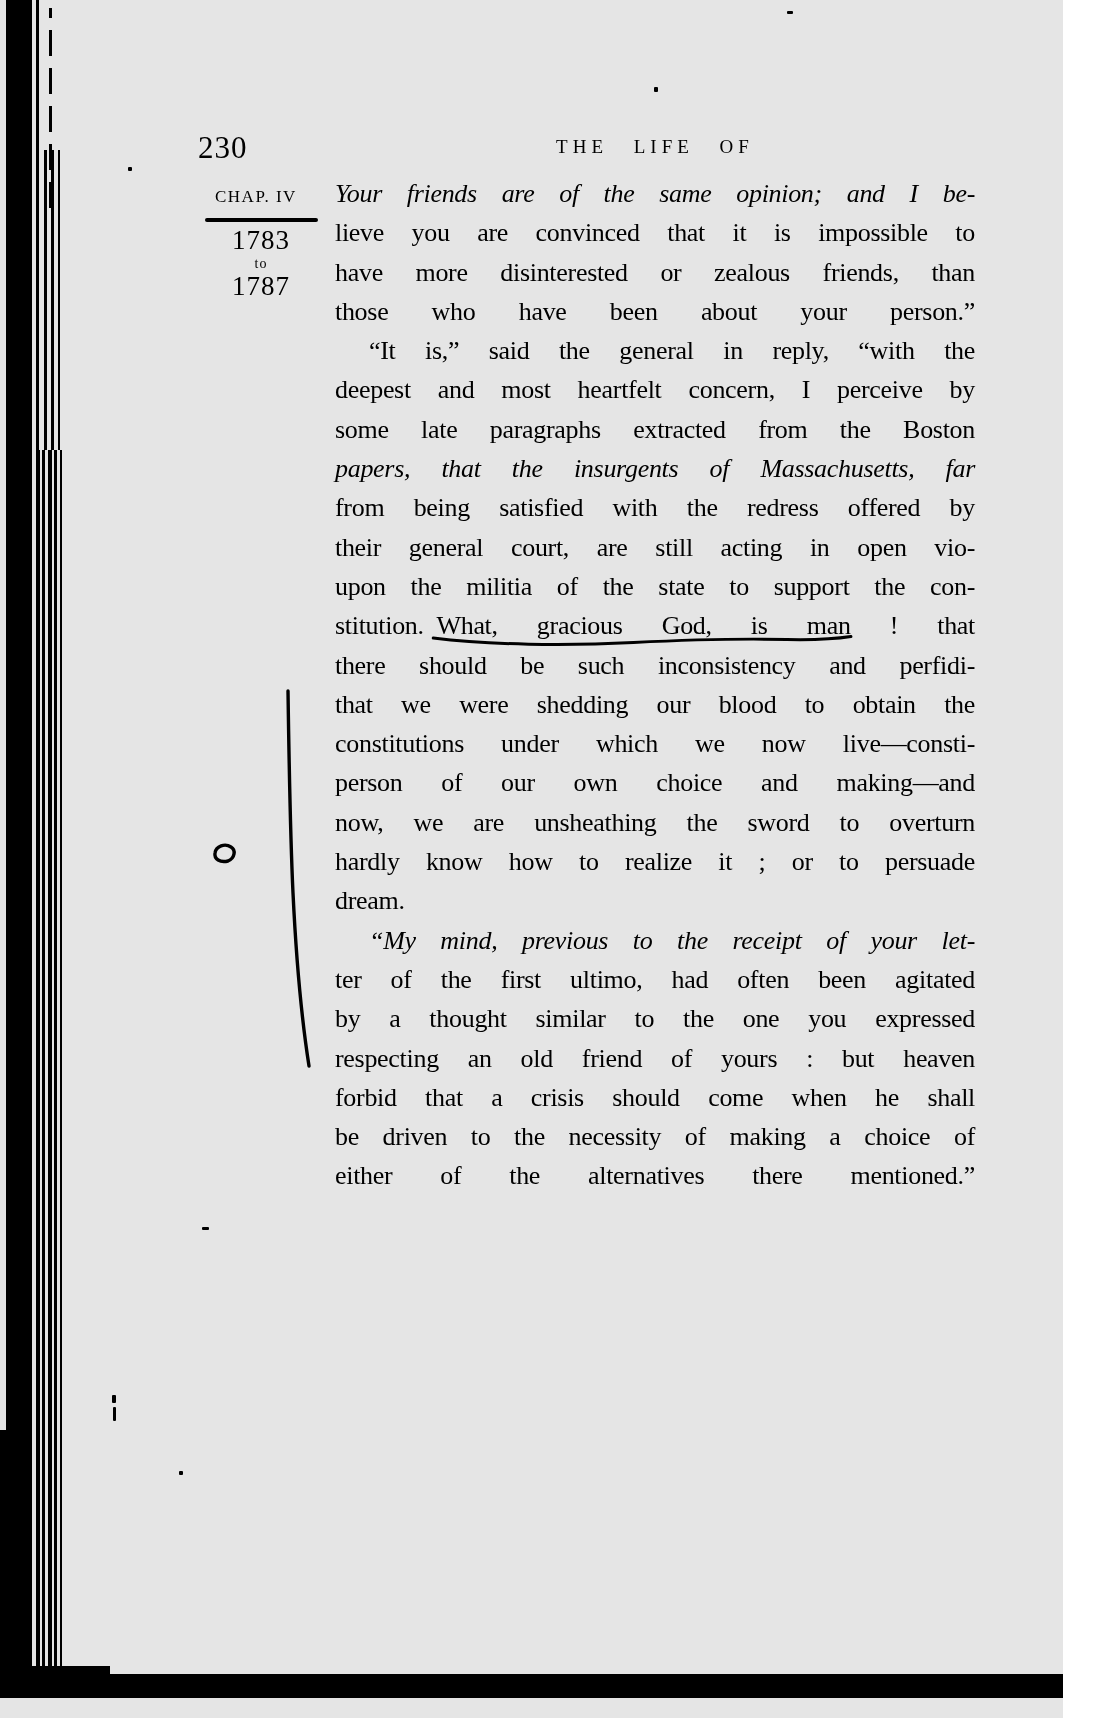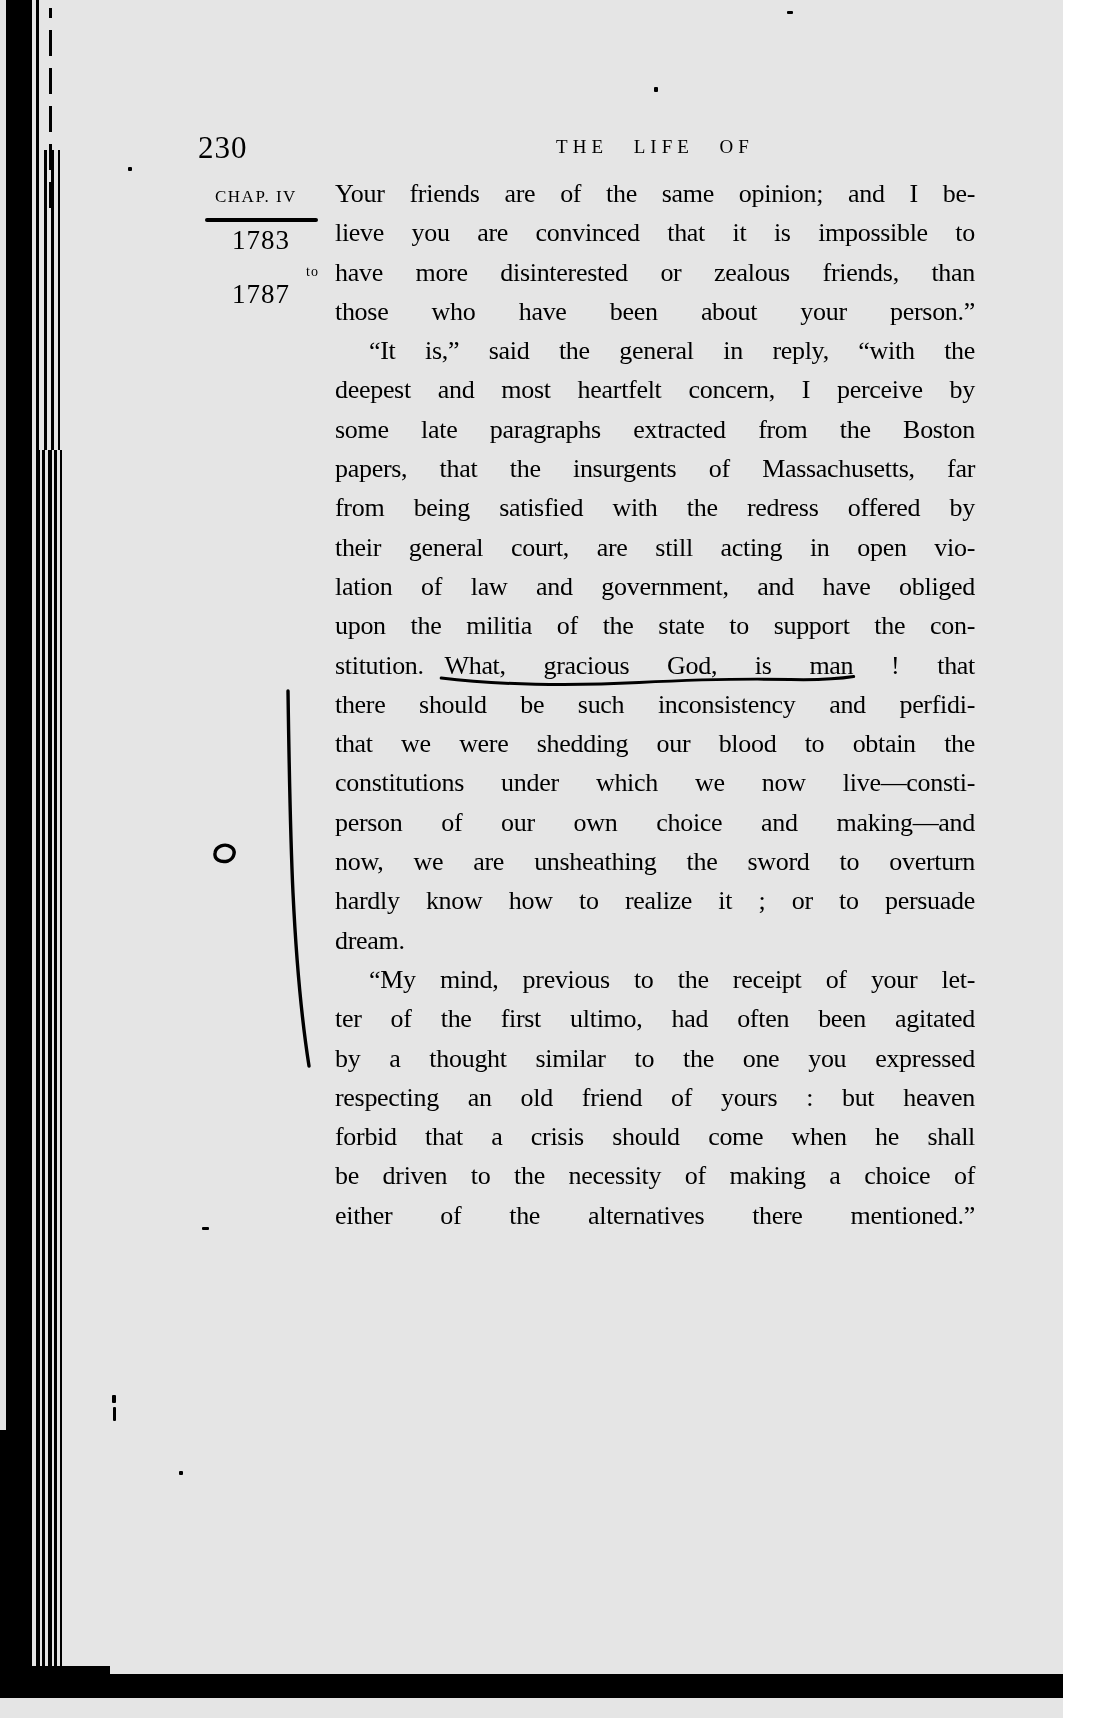--- a/index.html
+++ b/index.html
@@ -23,34 +23,34 @@
   .speck{position:absolute;background:#000;border-radius:1px;}
   
   .page-number{position:absolute;left:198px;top:130px;font-size:31px;letter-spacing:1px;}
   .running-title{position:absolute;left:335px;top:136px;width:640px;text-align:center;
     font-size:19px;letter-spacing:5px;word-spacing:16px;}
   
   .chapter-label{position:absolute;left:215px;top:187px;font-size:17px;letter-spacing:1.5px;}
   .chapter-rule{position:absolute;left:205px;top:218px;width:113px;height:3.5px;background:#000;border-radius:2px;}
   .years{position:absolute;left:203px;top:227px;width:116px;text-align:center;line-height:1;}
   .year-from{font-size:27px;text-align:center;}
-  .year-word{font-size:14px;margin-top:11px;text-align:right;}
+  .year-word{font-size:14px;margin-top:3px;}
   .year-to{font-size:27px;margin-top:2px;}
   .years div{letter-spacing:1px;}
   
   .text-column{position:absolute;left:335px;top:174px;width:640px;}
   .line{
     height:39.3px;line-height:39.3px;font-size:26px;letter-spacing:-0.3px;
     text-align:justify;text-align-last:justify;white-space:nowrap;
   }
   .line.indent{padding-left:34px;}
-  .line.italic{}
+  .line.italic{font-style:italic;}
   .line.no-justify{text-align:left;text-align-last:left;}
   
-  .pen-underline{position:relative;display:inline;margin-left:8px;}
+  .pen-underline{position:relative;display:inline;}
   .pen-underline svg{
     position:absolute;left:-7px;bottom:-8px;width:calc(100% + 12px);height:15px;overflow:visible;
   }
   
   .ink-overlay{position:absolute;left:0;top:0;width:1099px;height:1718px;pointer-events:none;}
 </style>
 </head>
 <body>
 
 <div class="page">
@@ -79,21 +79,20 @@
       <div class="line italic">Your friends are of the same opinion; and I be-</div>
       <div class="line">lieve you are convinced that it is impossible to</div>
       <div class="line">have more disinterested or zealous friends, than</div>
       <div class="line">those who have been about your person.”</div>
       <div class="line indent">“It is,” said the general in reply, “with the</div>
       <div class="line">deepest and most heartfelt concern, I perceive by</div>
       <div class="line">some late paragraphs extracted from the Boston</div>
       <div class="line italic">papers, that the insurgents of Massachusetts, far</div>
       <div class="line">from being satisfied with the redress offered by</div>
       <div class="line">their general court, are still acting in open vio-</div>
-      <div class="line">lation of law and government, and have obliged</div>
       <div class="line">upon the militia of the state to support the con-</div>
       <div class="line"><span>stitution. </span><span class="pen-underline">What, gracious God, is man<svg viewBox="0 0 100 15" preserveAspectRatio="none">
             <path d="M 1 5 C 14 12 32 13 48 9.5 C 62 6.5 74 5.5 84 6.5 C 90 7 96 5.5 99 3.5" fill="none" stroke="#000" stroke-width="3" stroke-linecap="round" vector-effect="non-scaling-stroke"></path>
           </svg></span><span> ! that</span></div>
       <div class="line">there should be such inconsistency and perfidi-</div>
       <div class="line">that we were shedding our blood to obtain the</div>
       <div class="line">constitutions under which we now live—consti-</div>
       <div class="line">person of our own choice and making—and</div>
       <div class="line">now, we are unsheathing the sword to overturn</div>
       <div class="line">hardly know how to realize it ; or to persuade</div>

